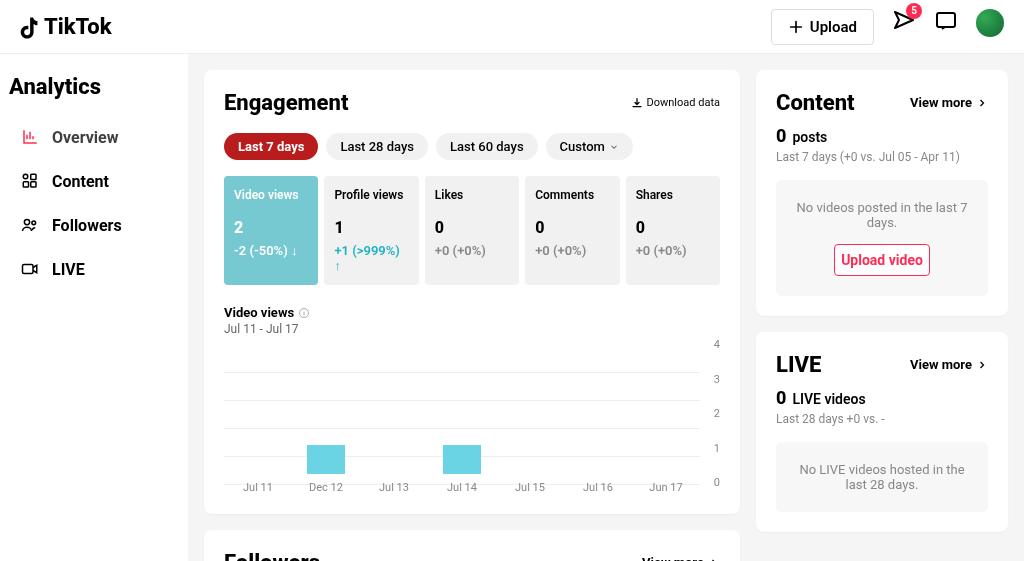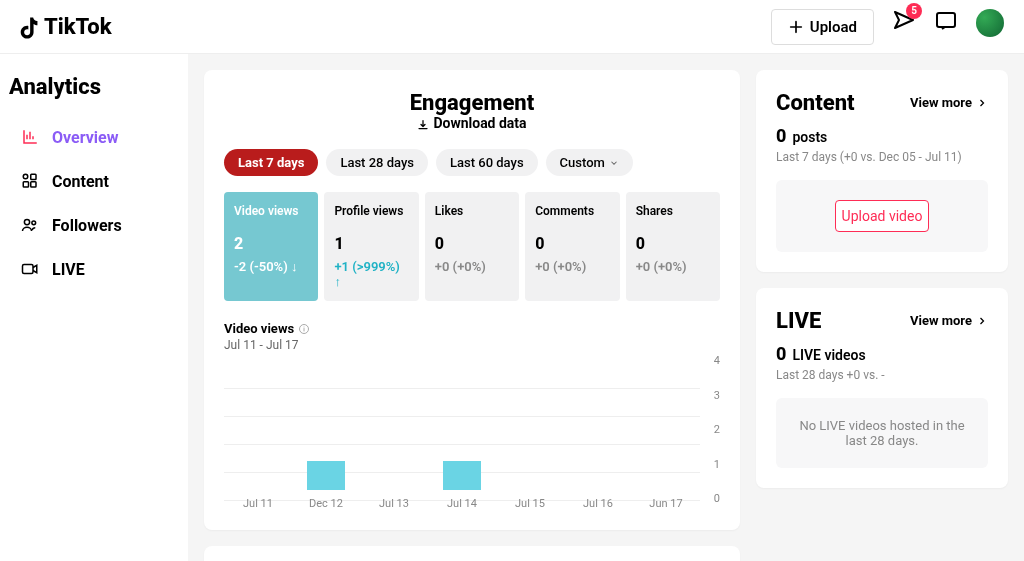--- a/index.html
+++ b/index.html
@@ -17,33 +17,33 @@
   .upload-btn { border: 1px solid #ddd; background: #fff; height: 36px; padding: 0 16px; display: flex; align-items: center; gap: 6px; font-weight: 600; font-size: 15px; border-radius: 4px; cursor: pointer; }
   .notif-wrap { position: relative; cursor: pointer; }
   .notif-badge { position: absolute; top: -6px; right: -6px; background: #fe2c55; color: #fff; font-size: 10px; border-radius: 50%; width: 16px; height: 16px; display: flex; align-items: center; justify-content: center; font-weight: 600; }
   .avatar { width: 28px; height: 28px; border-radius: 50%; background: radial-gradient(circle at 30% 30%, #3a5, #163); }
 
   
   .layout { display: flex; }
   .sidebar { width: 188px; background: #fff; height: 507px; padding: 20px 0; }
   .sidebar h1 { font-size: 22px; font-weight: 800; padding: 0 9px 16px; }
   .nav-item { display: flex; align-items: center; gap: 12px; padding: 12px 20px; font-size: 16px; font-weight: 700; cursor: pointer; color: #000; }
-  .nav-item.active { color: #8b5cf6; }
+  .nav-item.active { color: #404040; }
   .nav-item .icn { width: 20px; height: 20px; display: flex; align-items: center; justify-content: center; }
 
   .main { flex: 1; padding: 16px; display: flex; gap: 16px; overflow: hidden; }
   .left-col { flex: 1; display: flex; flex-direction: column; gap: 16px; }
   .right-col { width: 252px; display: flex; flex-direction: column; gap: 16px; }
 
   .card { background: #fff; border-radius: 8px; padding: 20px; box-shadow: 0 1px 2px rgba(0,0,0,0.04); }
 
   
-  .eng-head { display: flex; justify-content: space-between; align-items: center; margin-bottom: 18px; flex-direction: column; }
+  .eng-head { display: flex; justify-content: space-between; align-items: center; margin-bottom: 18px; }
   .eng-head h2 { font-size: 22px; font-weight: 800; }
-  .download-link { font-size: 14px; font-weight: 700; cursor: pointer; display: flex; align-items: flex-end; gap: 4px; }
+  .download-link { font-size: 11px; font-weight: 400; cursor: pointer; display: flex; align-items: flex-end; gap: 4px; }
   .time-filters { display: flex; gap: 8px; margin-bottom: 16px; }
   .pill { background: #f1f1f2; border-radius: 20px; padding: 6px 14px; font-size: 13px; cursor: pointer; font-weight: 500; display: flex; align-items: center; gap: 4px; }
   .pill.active { background: #b91c1c; color: #fff; font-weight: 700; }
 
   .metrics { display: flex; gap: 6px; margin-bottom: 20px; }
   .metric { flex: 1; background: #f1f1f2; padding: 12px 10px; border-radius: 4px; cursor: pointer; }
   .metric.active { background: #76c8d1; color: #fff; }
   .metric-title { font-size: 12px; font-weight: 600; margin-bottom: 16px; }
   .metric-value { font-size: 16px; font-weight: 800; margin-bottom: 6px; }
   .metric-delta { font-size: 13px; font-weight: 600; }
@@ -73,21 +73,21 @@
   
   .side-head { display: flex; justify-content: space-between; align-items: center; margin-bottom: 10px; }
   .side-head h2 { font-size: 22px; font-weight: 800; }
   .count-row { font-size: 14px; display: flex; align-items: baseline; gap: 6px; margin-bottom: 4px; }
   .count-row .num { font-size: 18px; font-weight: 800; }
   .count-row .lbl { font-weight: 600; }
   .sub-text { font-size: 12px; color: #888; margin-bottom: 16px; }
   .empty-box { background: #f7f7f8; border-radius: 6px; padding: 20px 12px; text-align: center; }
   .empty-msg { font-size: 13px; color: #888; margin-bottom: 14px; }
   .empty-msg:last-child { margin-bottom: 0; }
-  .upload-video-btn { border: 1px solid #fe2c55; color: #fe2c55; background: #fff; padding: 7px 6px; border-radius: 4px; font-weight: 400; font-size: 14px; cursor: pointer; }
+  .upload-video-btn { border: 1px solid #fe2c55; color: #fe2c55; background: #fff; padding: 7px 6px; border-radius: 4px; font-weight: 700; font-size: 14px; cursor: pointer; }
 </style>
 </head>
 <body>
 
 <div class="header">
   <div class="logo">
     <svg width="22" height="24" viewBox="0 0 24 28">
         <path d="M19 7c-2 0-4-1.5-4.5-4H11v17c0 2-1.6 3.5-3.5 3.5S4 22 4 20s1.6-3.5 3.5-3.5c.5 0 1 .1 1.4.3v-4c-.5-.1-1-.2-1.4-.2C3.4 12.6 0 16 0 20s3.4 7.5 7.5 7.5S15 24.1 15 20V10.5c1.3 1 3 1.5 4.5 1.5V7z" fill="#000"></path>
       </svg>
     <span>TikTok</span>
@@ -298,22 +298,23 @@
             <span>View more</span>
             <svg width="12" height="12" viewBox="0 0 24 24">
                 <path d="M9 6l6 6-6 6" stroke="#000" stroke-width="2.5" fill="none"></path>
               </svg>
           </div>
         </div>
         <div class="count-row">
           <span class="num">0</span>
           <span class="lbl">posts</span>
         </div>
-        <div class="sub-text">Last 7 days (+0 vs. Dec 05 - Jul 11)</div>
+        <div class="sub-text">Last 7 days (+0 vs. Jul 05 - Apr 11)</div>
         <div class="empty-box">
+          <div class="empty-msg">No videos posted in the last 7 days.</div>
           <button class="upload-video-btn"><span>Upload video</span></button>
         </div>
       </div>
 
       <div class="card">
         <div class="side-head">
           <h2>LIVE</h2>
           <div class="view-more">
             <span>View more</span>
             <svg width="12" height="12" viewBox="0 0 24 24">

